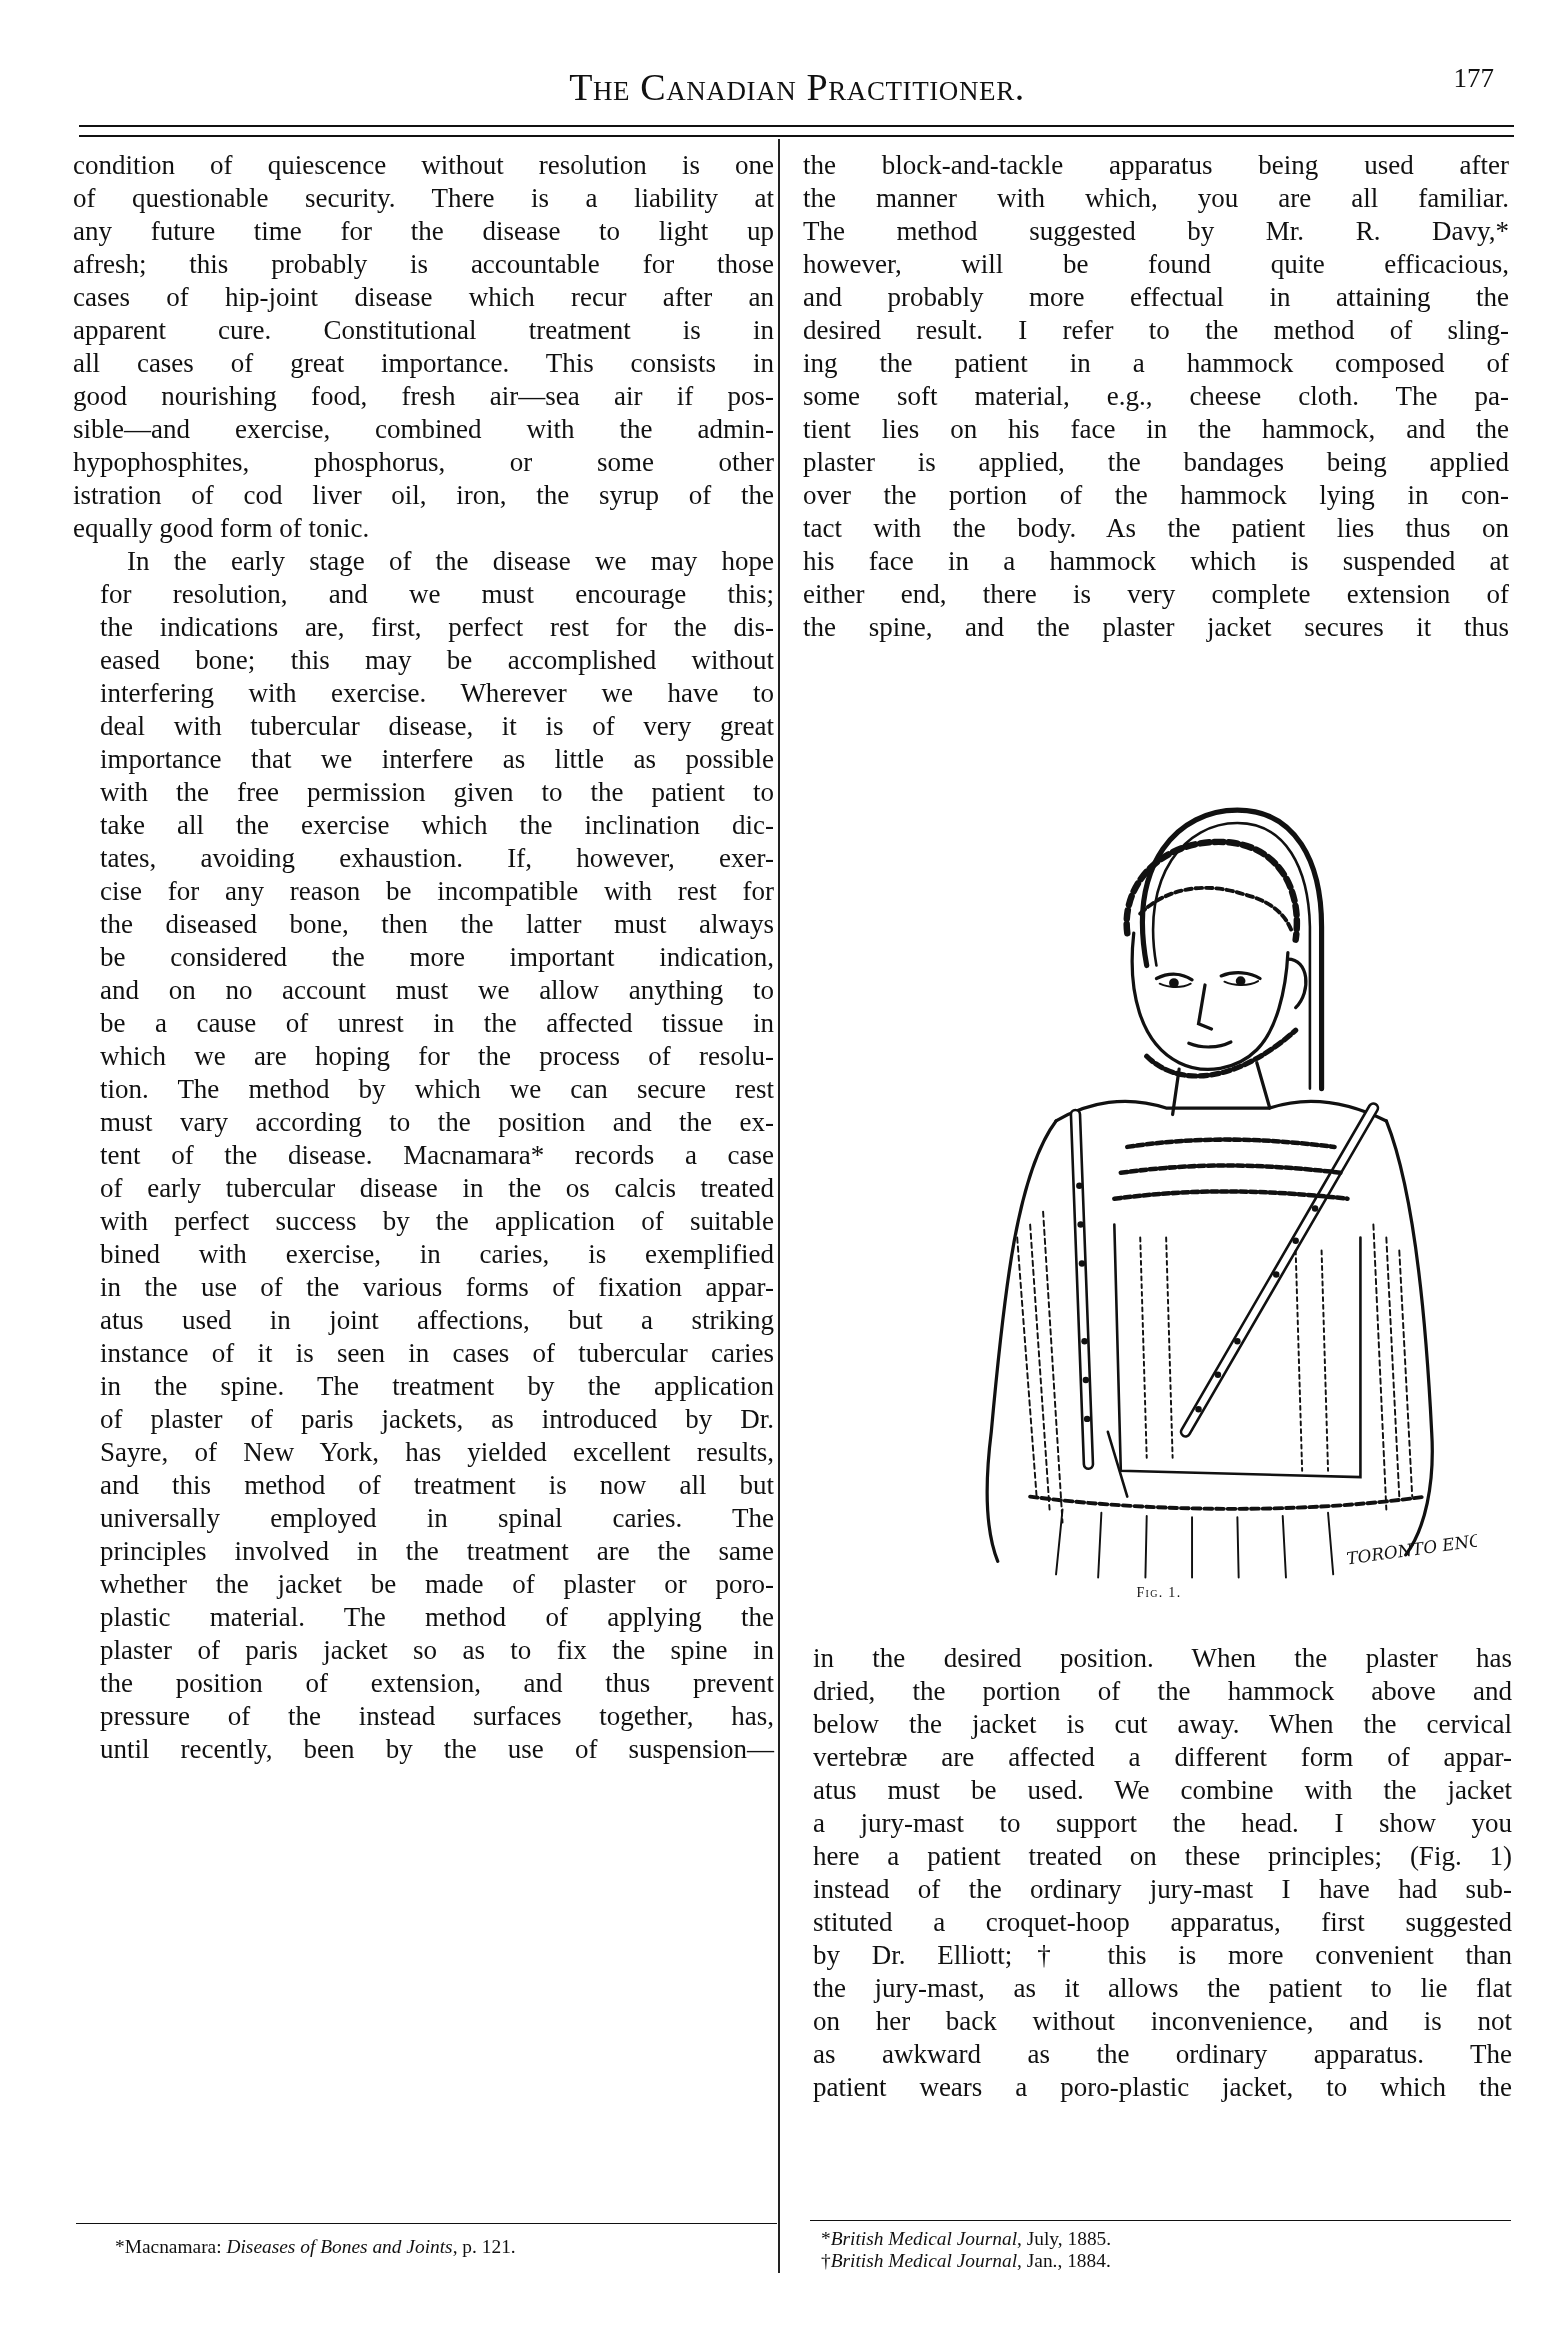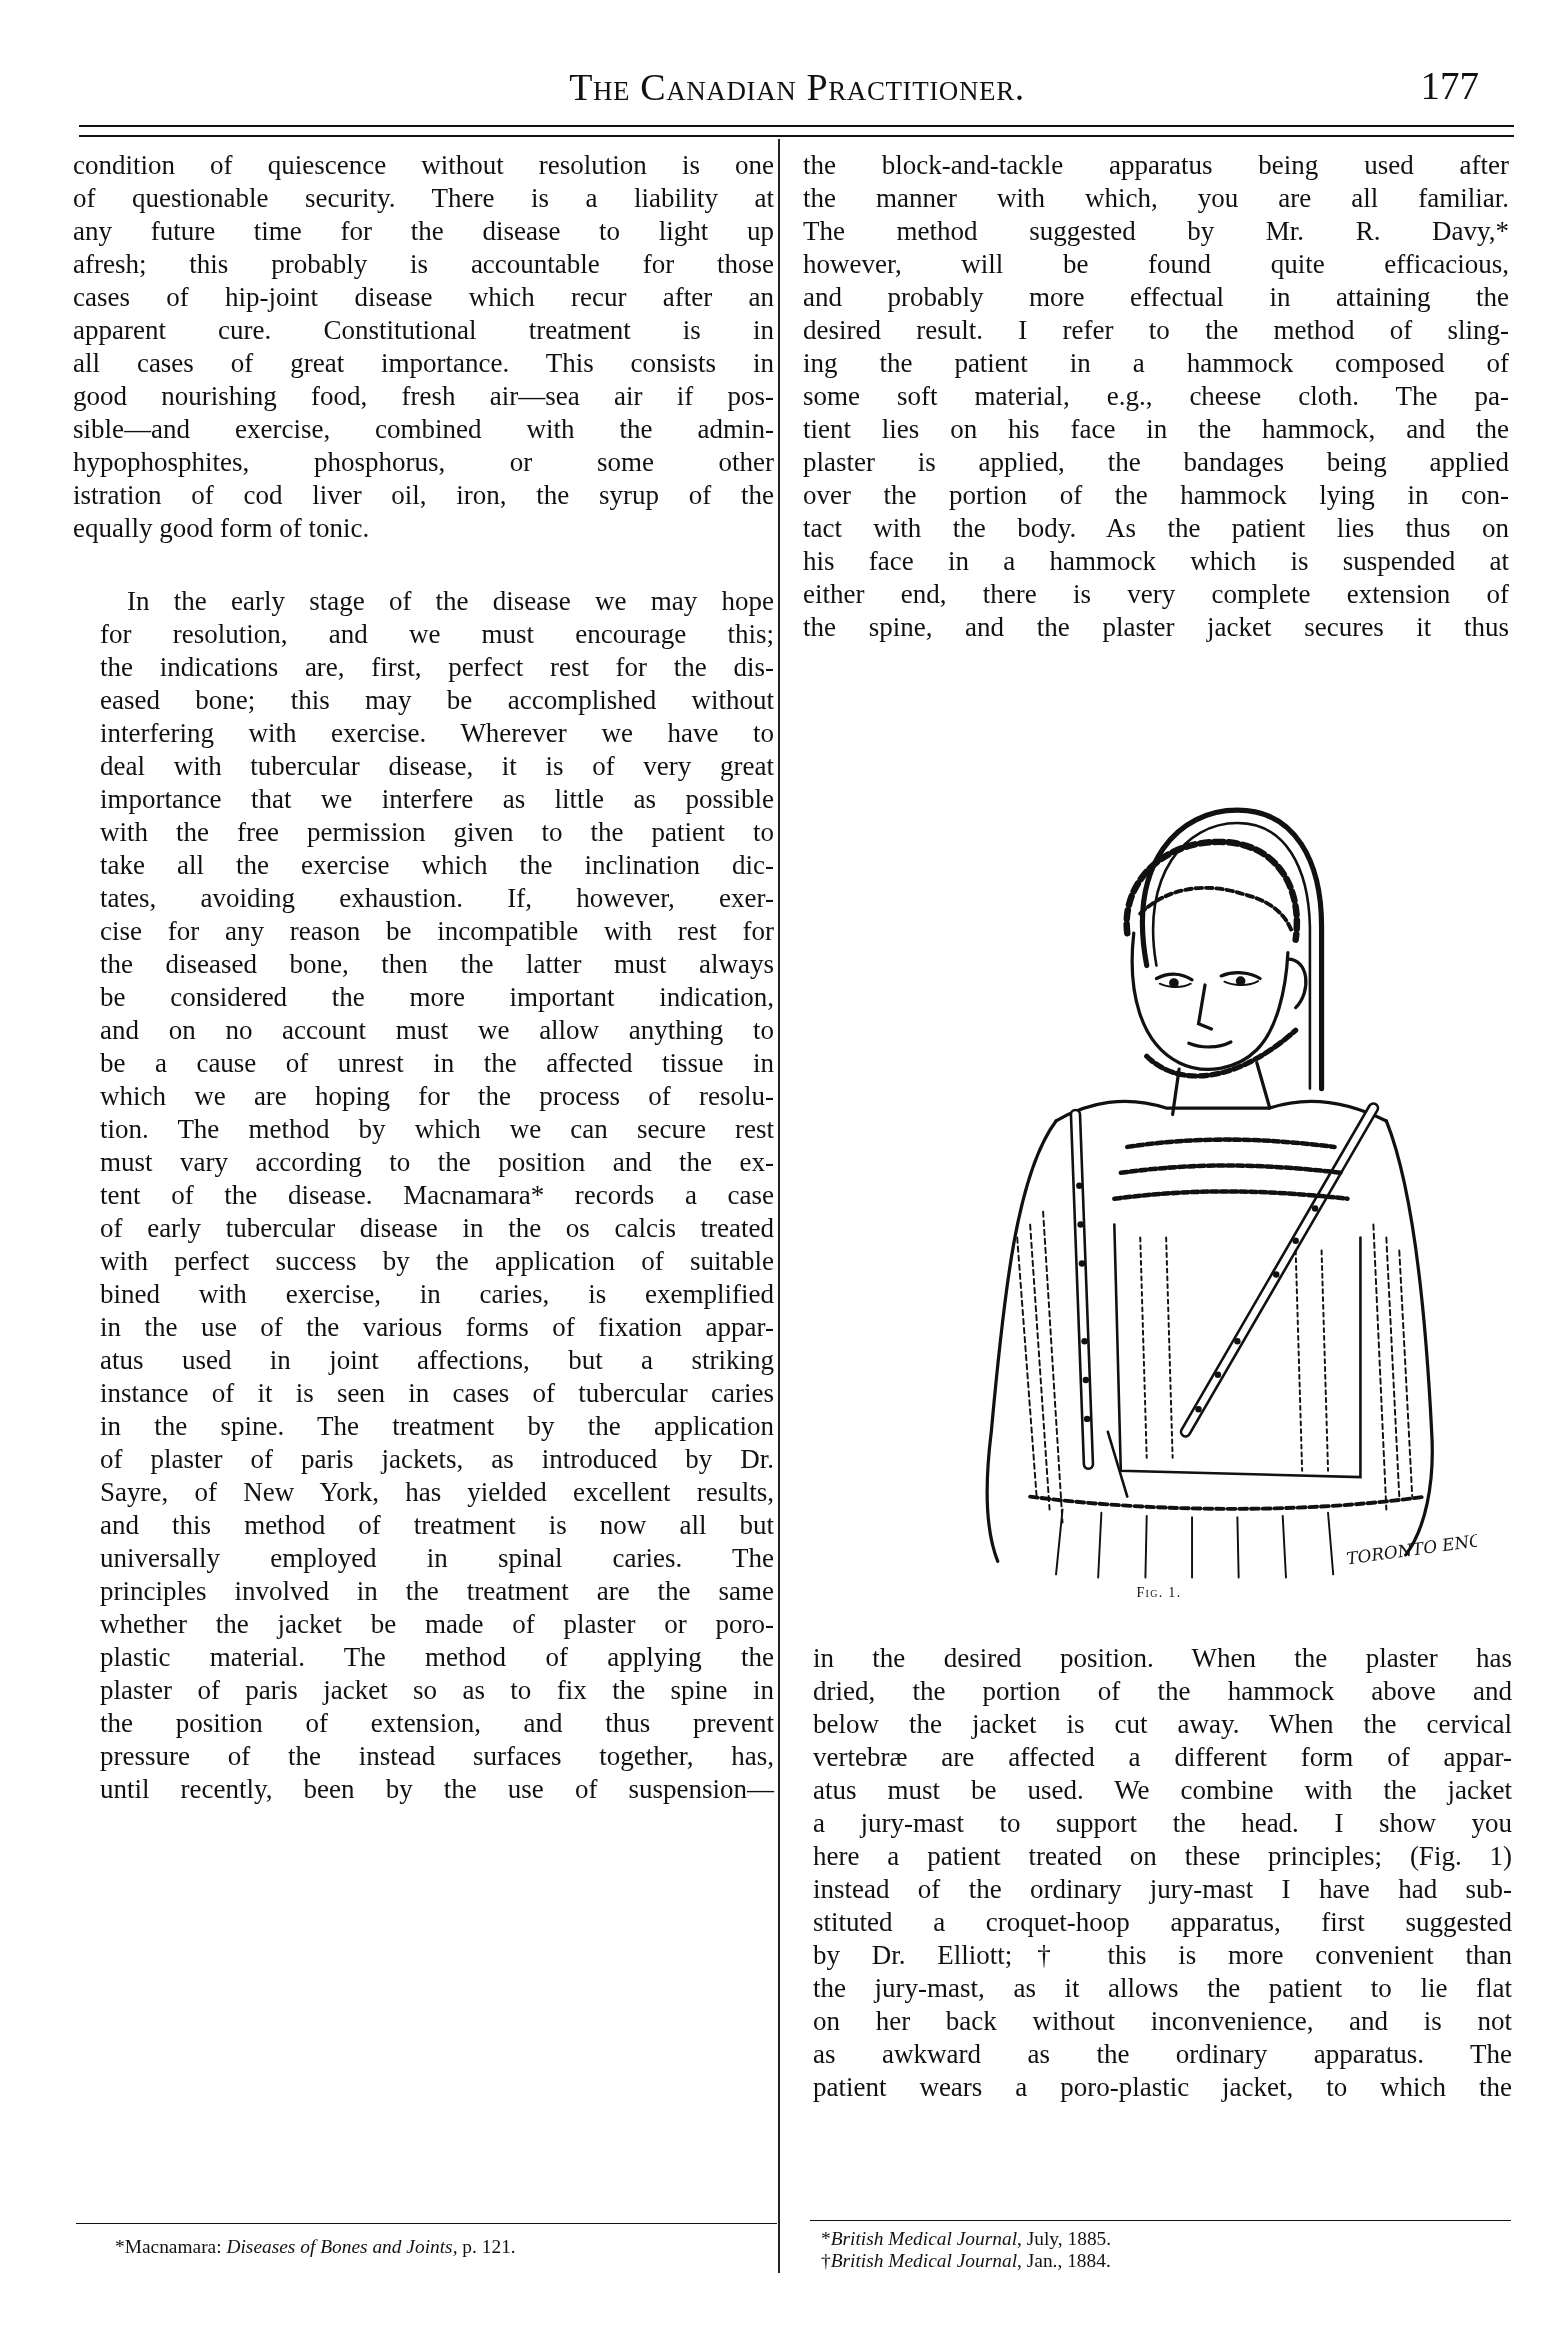--- a/index.html
+++ b/index.html
@@ -9,37 +9,37 @@
     color: #111111;
   }
   .page-header {
     position: absolute; left: 78px; top: 58px; width: 1438px; height: 65px;
   }
   .running-title {
     position: absolute; left: 0; right: 0; top: 6.5px; text-align: center;
     font-size: 38px; letter-spacing: 0.6px; font-variant: small-caps;
   }
   .page-number {
-    position: absolute; right: 37px; top: 5.2px; font-size: 39px;
+    position: absolute; right: 22px; top: 5.2px; font-size: 27px;
   }
   .rule {
     position: absolute; height: 1.9px; background: #111;
   }
   .col-divider {
     position: absolute; left: 778px; top: 139px; width: 1.9px; height: 2134px; background: #222;
   }
   .column {
     position: absolute; font-size: 27px; line-height: 33px;
     text-align: justify;
   }
   .col-left { left: 73px; top: 149px; width: 701px; }
   .col-right-top { left: 803px; top: 149px; width: 706px; }
   .col-right-bottom { left: 813px; top: 1642px; width: 699px; }
   .column p { margin: 0; }
-  .column p.indent { text-indent: 27px; margin-top: 40px; }
+  .column p.indent { text-indent: 27px; }
   .line { display: block; text-align: justify; text-align-last: justify; white-space: nowrap; }
   .line.last { text-align-last: left; }
   .figure {
     position: absolute; left: 933px; top: 784px; width: 544px; height: 797px;
   }
   .figure svg { width: 100%; height: 100%; }
   .fig-caption {
     position: absolute; left: 803px; width: 712px; top: 1585px; text-align: center;
     font-size: 14px; font-variant: small-caps; letter-spacing: 1.3px;
   }

